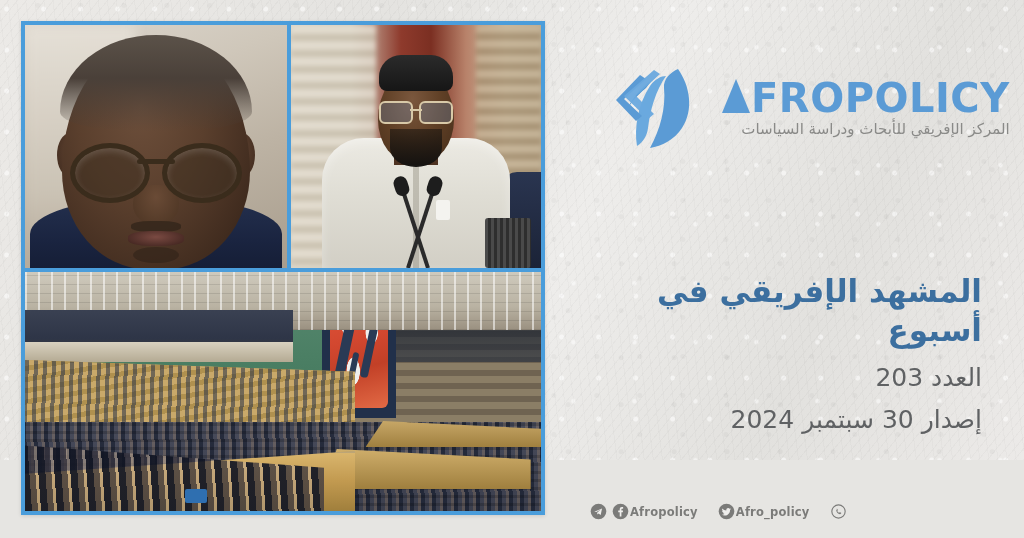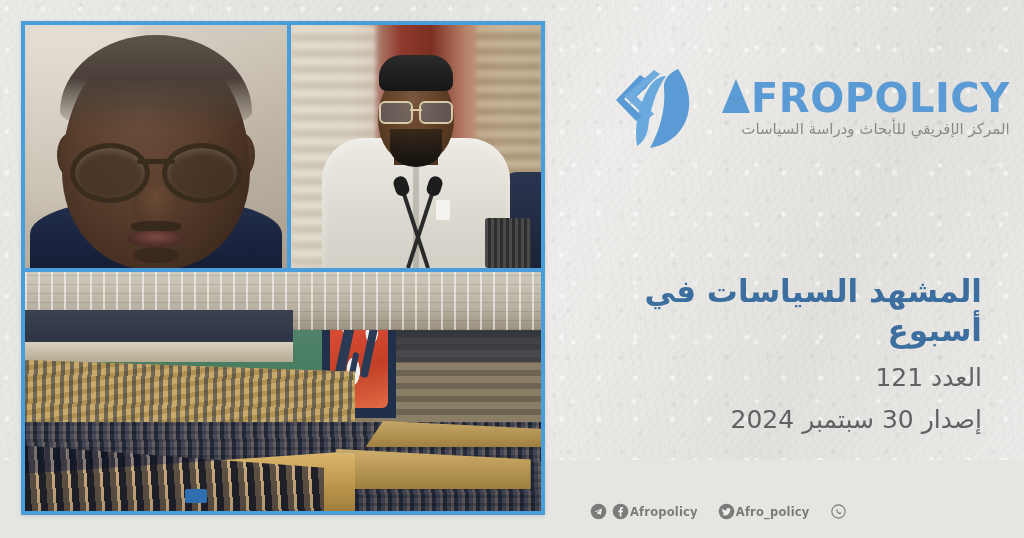--- a/index.html
+++ b/index.html
@@ -401,22 +401,22 @@
         <path d="M30 13 L8 33 L26 50 L20 55 L0 34 L24 9 Z" fill="#5b9bd5"></path>
         <path d="M44 8 L20 30 L38 48 L32 53 L8 30 L38 4 Z" fill="#6aa9de" opacity="0.95"></path>
       </svg>
       <div class="logo-text">
         <div class="brand"><span class="tri"></span><span>FROPOLICY</span></div>
         <div class="brand-ar">المركز الإفريقي للأبحاث ودراسة السياسات</div>
       </div>
     </div>
 
     <div class="headings">
-      <div class="h-main">المشهد السياسات في أسبوع</div>
-      <div class="h-issue">العدد 121</div>
+      <div class="h-main">المشهد الإفريقي في أسبوع</div>
+      <div class="h-issue">العدد 203</div>
       <div class="h-date">إصدار 30 سبتمبر 2024</div>
     </div>
 
     <div class="footer">
 
       <div class="fitem">
         <span class="ficons">
           <svg class="fi" viewBox="0 0 24 24">
             <circle cx="12" cy="12" r="11" fill="#7b7b79"></circle>
             <path d="M6 12.2l11-4.3-1.9 9.2-3.1-2.3-1.6 1.6-.3-2.7 5-4.6-6.2 3.6z" fill="#efeeec"></path>

